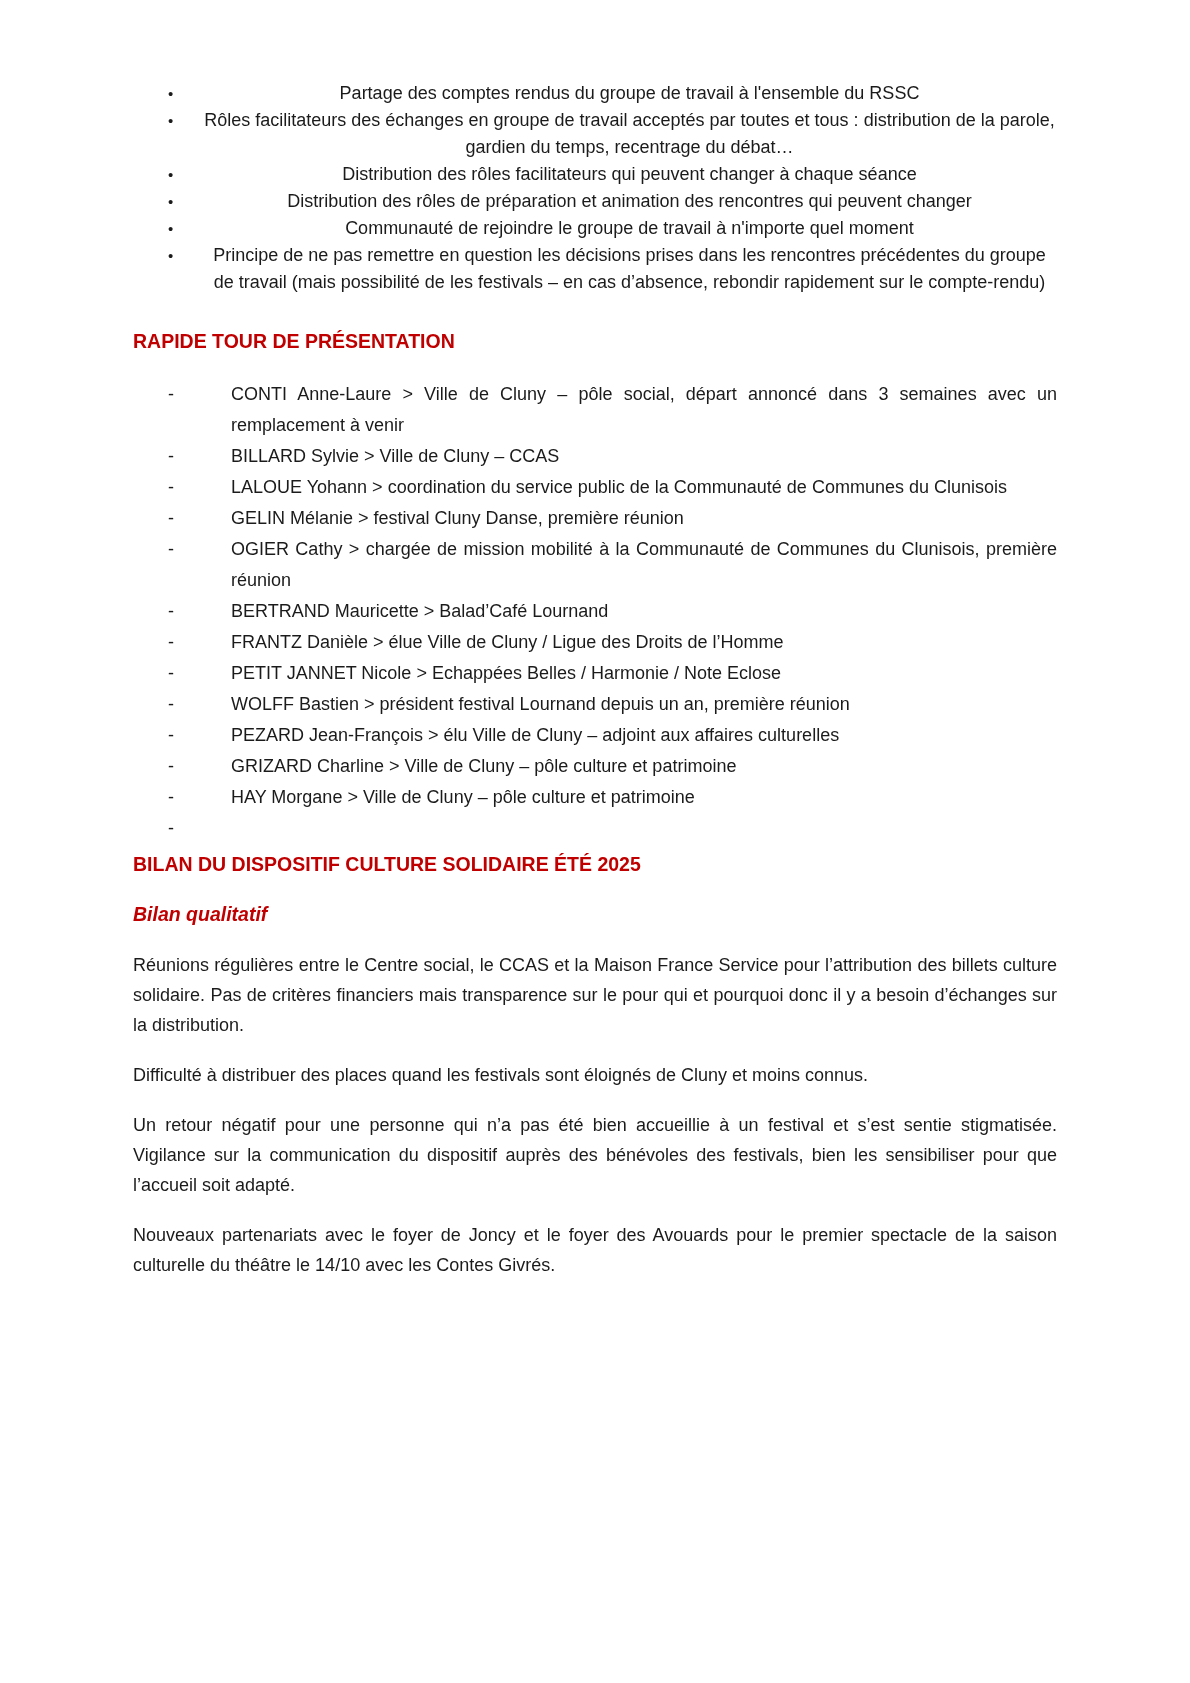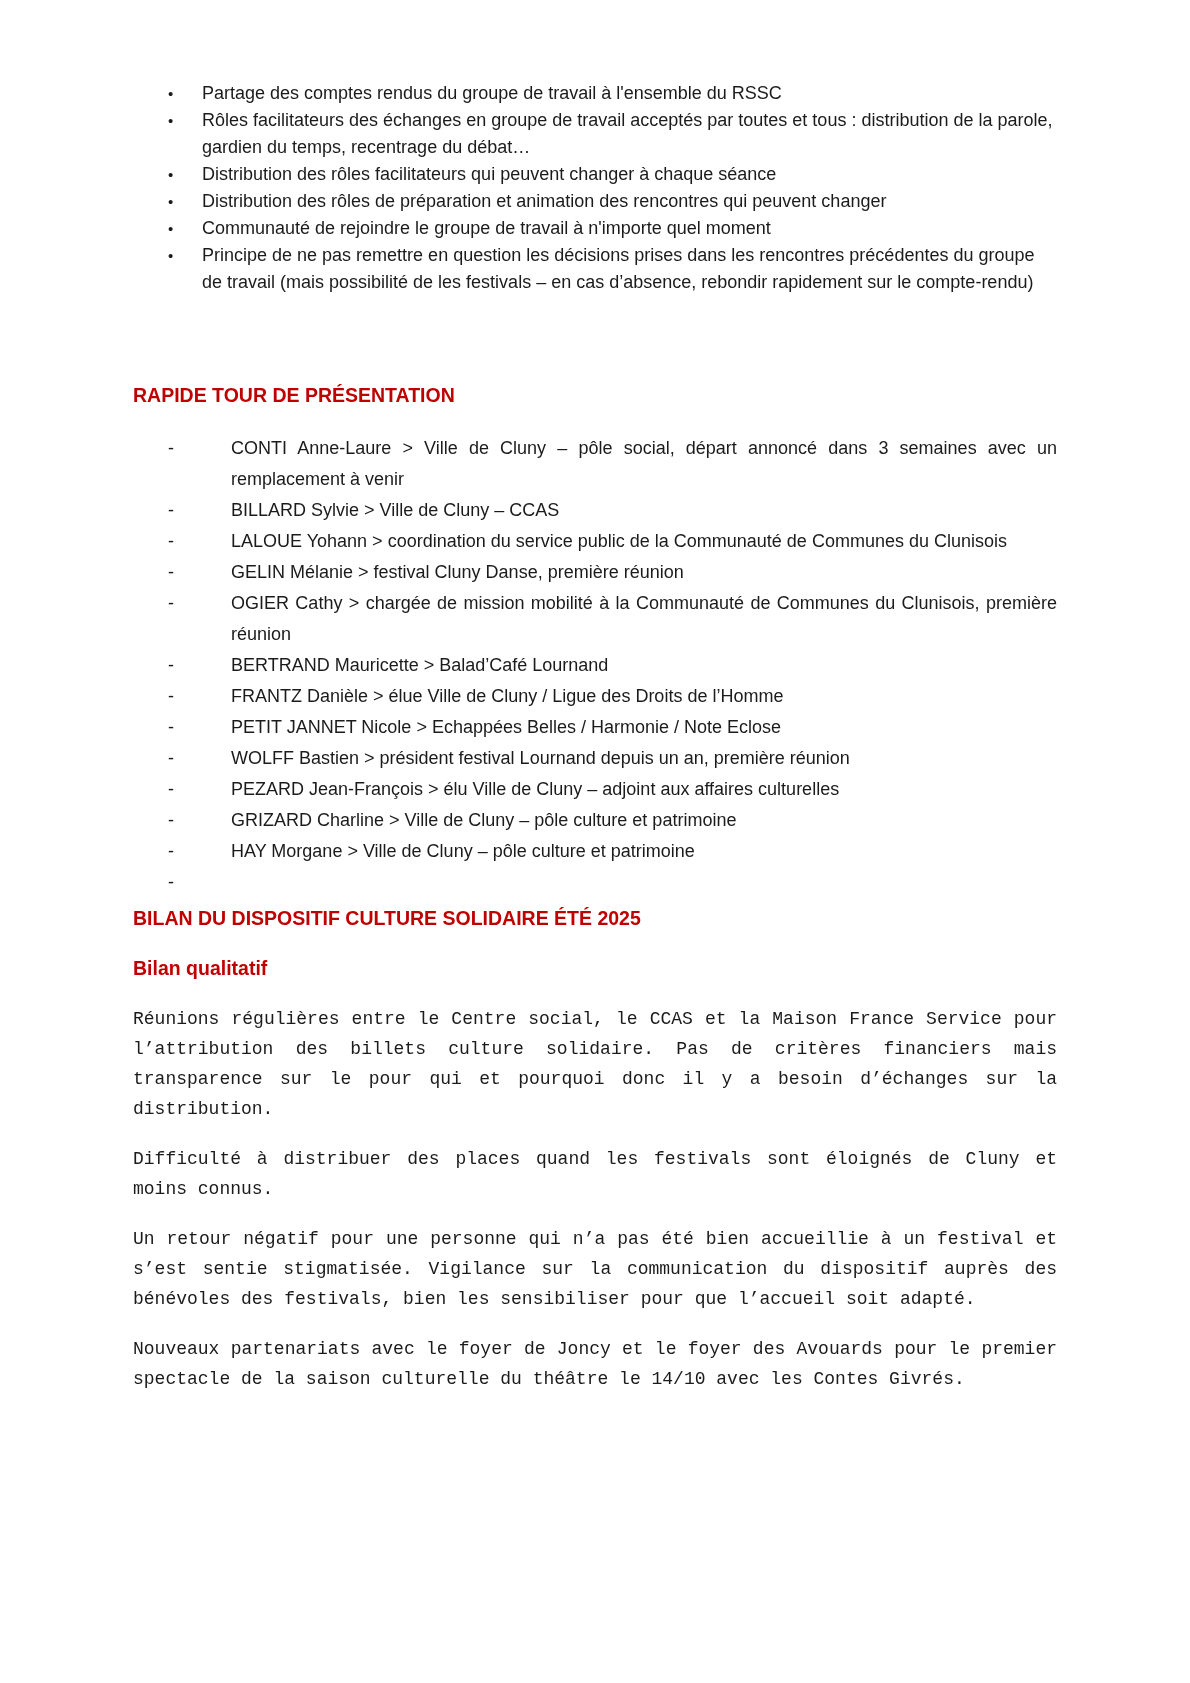--- a/index.html
+++ b/index.html
@@ -7,33 +7,33 @@
     width:1190px;height:1683px;box-sizing:border-box;overflow:hidden;
     background:#ffffff;color:#1b1b1b;
     padding:80px 133px 0 133px;
     font-family:"Liberation Sans",sans-serif;
   }
   ul{list-style:none;margin:0;padding:0;}
   
   .bullet-list{font-size:18px;line-height:27px;}
   .bullet-list li{display:flex;margin-left:35px;}
   .bullet-list .marker{width:34px;flex:none;font-size:15px;}
-  .bullet-list .txt{flex:1;text-align:left;}
+  .bullet-list .txt{flex:1;text-align:center;}
   
   .h-red{font-weight:700;font-size:19.5px;line-height:24px;color:#C00000;margin:0;}
-  #h-presentation{margin-top:87px;}
+  #h-presentation{margin-top:33px;}
   #h-bilan{margin-top:8px;}
-  #h-bilan-sub{margin-top:26px;}
+  #h-bilan-sub{margin-top:26px;font-style:italic;}
   
   .dash-list{font-size:18px;line-height:31px;margin-top:26px;}
   .dash-list li{display:flex;margin-left:35px;}
   .dash-list .marker{width:34px;flex:none;}
   .dash-list .txt{flex:1;text-align:justify;margin-left:29px;}
   
-  .paras{margin-top:24px;font-size:18px;line-height:30px;font-family:Liberation Mono, monospace;}
+  .paras{margin-top:24px;font-size:18px;line-height:30px;}
   .paras p{margin:0 0 20px 0;text-align:justify;}
 </style>
 </head>
 <body>
 
 <div class="page">
 
   <ul class="bullet-list">
 
   <li>

